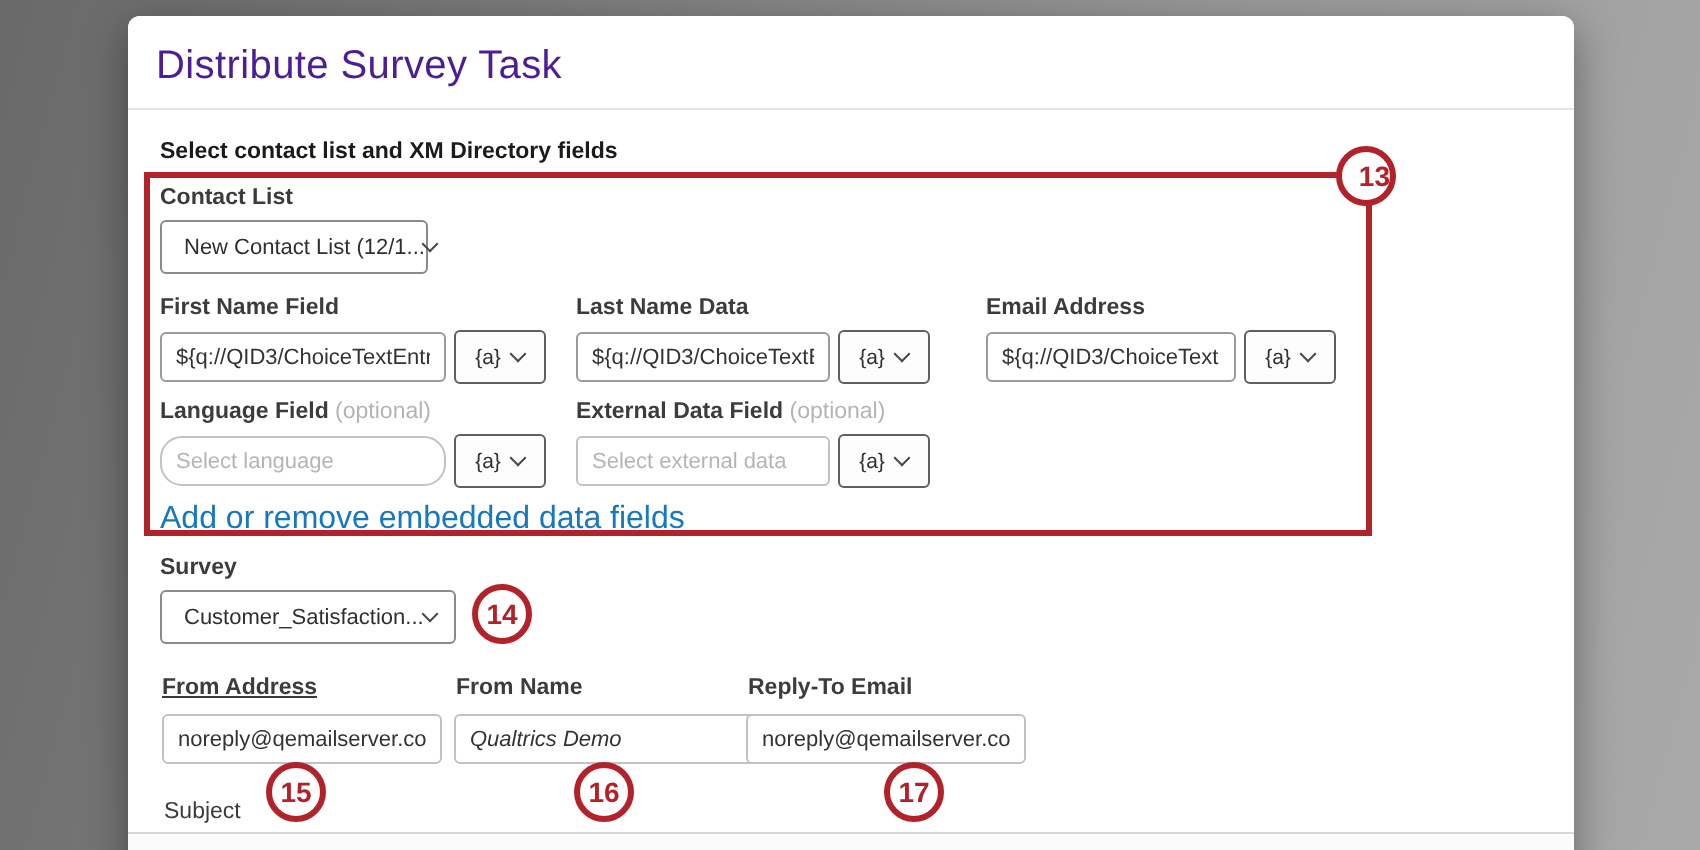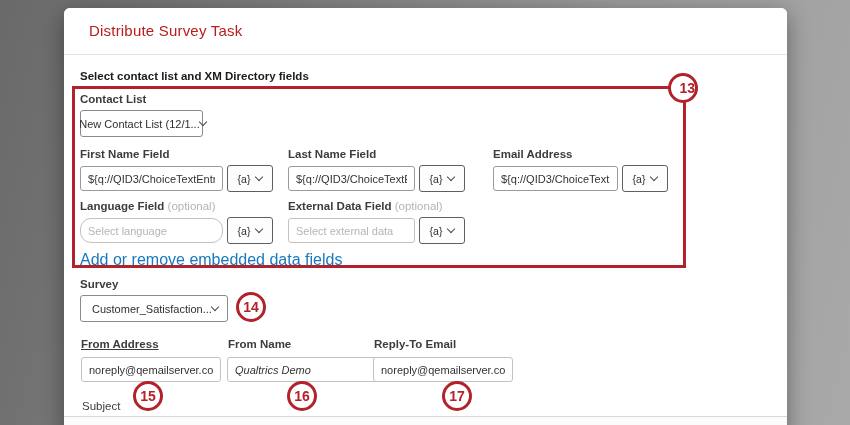--- a/index.html
+++ b/index.html
@@ -11,22 +11,22 @@
   .dialog {
     position:absolute; left:64px; top:8px; width:723px; height:430px;
     background:#ffffff; border-radius:6px 6px 0 0;
     box-shadow:0 6px 22px rgba(0,0,0,.38);
   }
   .dialog-header {
     position:absolute; left:0; top:0; right:0; height:47px;
     background:#ffffff; border-bottom:1px solid #e4e4e4; border-radius:6px 6px 0 0;
   }
   .dialog-title {
-    position:absolute; left:25px; top:14px; font-size:15px; font-weight:500;
-    color:#b91c1c; letter-spacing:.2px;
+    position:absolute; left:14px; top:14px; font-size:20px; font-weight:500;
+    color:#4c1d95; letter-spacing:.2px;
   }
   .section-heading {
     position:absolute; left:16px; top:62px; font-size:11.5px; font-weight:700; color:#1b1b1b;
   }
   .annotation-box {
     position:absolute; left:8px; top:78px; width:614px; height:182px;
     border:3px solid #b2222a; background:transparent; pointer-events:none;
   }
   .callout {
     position:absolute; width:30px; height:30px; border-radius:50%;
@@ -76,33 +76,33 @@
     </div>
 
     <div class="section-heading">Select contact list and XM Directory fields</div>
 
     <div class="annotation-box"></div>
     <div class="callout" style="left:604px; top:65px;justify-content:flex-end;">
       <span>13</span>
     </div>
 
     <div class="field-label" style="left:16px; top:85px;">Contact List</div>
-    <div class="select-box" style="left:16px; top:102px; width:123px;justify-content:center;">
+    <div class="select-box" style="left:16px; top:102px; width:134px;">
       <span>New Contact List (12/1...</span>
       <span class="chevron"></span>
     </div>
 
     <div class="field-label" style="left:16px; top:140px;">First Name Field</div>
     <input class="text-input piped" style="left: 16px; top: 158px; width: 143px;" value="${q://QID3/ChoiceTextEntry\">
     <div class="locale-btn" style="left:163px; top:157px;">
       <span>{a}</span>
       <span class="chevron"></span>
     </div>
 
-    <div class="field-label" style="left:224px; top:140px;">Last Name Field</div>
+    <div class="field-label" style="left:224px; top:140px;">Last Name Data</div>
     <input class="text-input piped" style="left: 224px; top: 158px; width: 127px;" value="${q://QID3/ChoiceTextEntry\">
     <div class="locale-btn" style="left:355px; top:157px;">
       <span>{a}</span>
       <span class="chevron"></span>
     </div>
 
     <div class="field-label" style="left:429px; top:140px;">Email Address</div>
     <input class="text-input piped" style="left: 429px; top: 158px; width: 125px;" value="${q://QID3/ChoiceTextEntryV">
     <div class="locale-btn" style="left:558px; top:157px;">
       <span>{a}</span>

